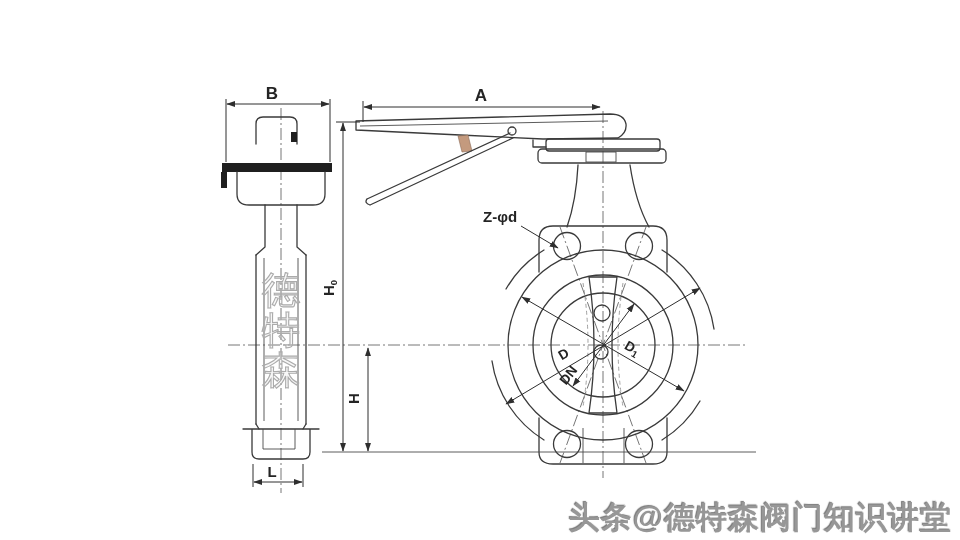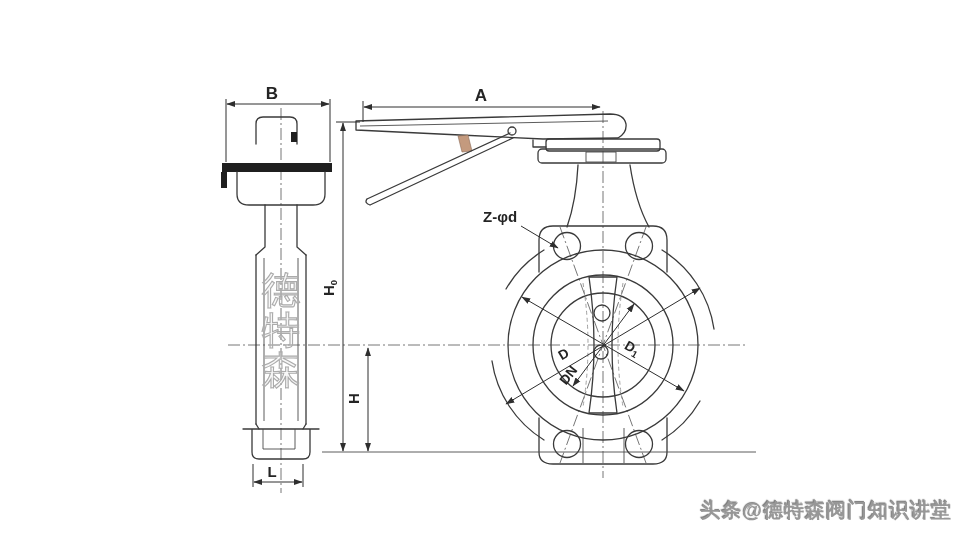--- a/index.html
+++ b/index.html
@@ -26,21 +26,21 @@
     display:flex;flex-direction:column;align-items:center;
     pointer-events:none;
   }
   #watermark span{
     font-size:38px;line-height:40px;font-weight:400;
     color:rgba(210,210,210,0.18);
     -webkit-text-stroke:1.1px #ababab;
   }
   #caption{
     position:absolute;right:8px;top:497px;
-    font-size:20px;font-weight:bold;letter-spacing:1px;
+    font-size:31px;font-weight:bold;letter-spacing:1px;
     color:#979797;
     text-shadow:2px 2px 1px #ffffff, -1px -1px 1px #777777;
     white-space:nowrap;
   }
 </style>
 </head>
 <body>
 
 <svg id="drawing" width="960" height="540" viewBox="0 0 960 540">
   <defs>

